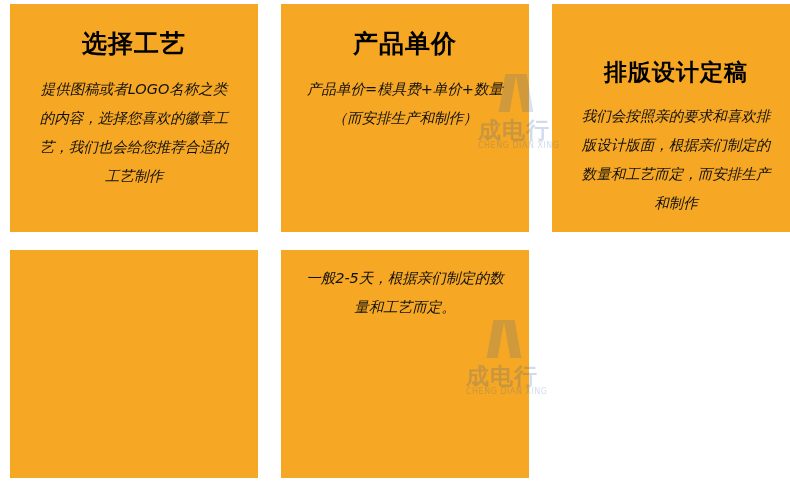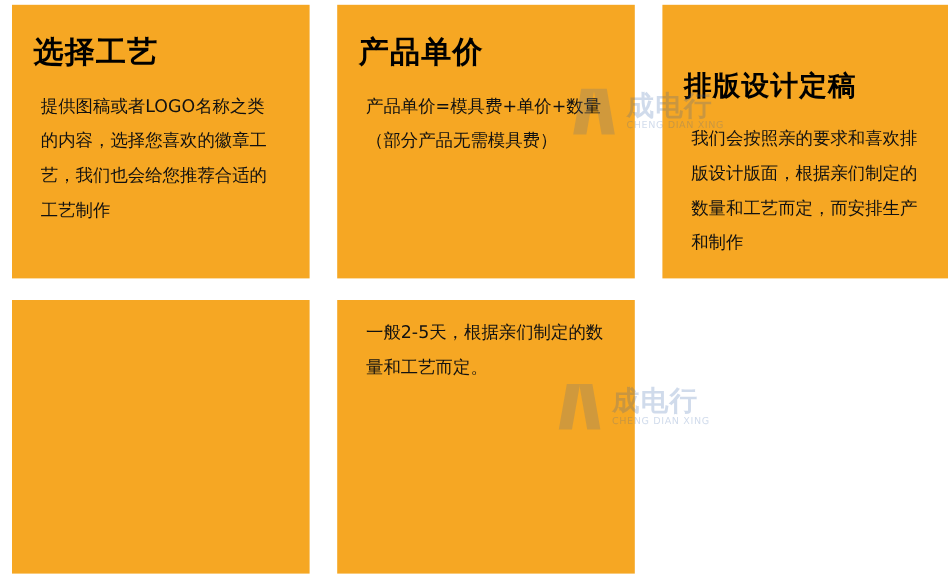--- a/index.html
+++ b/index.html
@@ -28,31 +28,33 @@
   .card {
     background: #f6a723;
     box-sizing: border-box;
     padding: 14px 18px;
     position: relative;
     overflow: hidden;
   }
   .card-title {
     color: #000000;
     font-weight: bold;
+    text-align: center;
     font-size: 25px;
     letter-spacing: 1px;
     line-height: 1.3;
     margin: 10px 0 14px 0;
   }
   .card-body {
     color: #111111;
     font-size: 14.5px;
     line-height: 2.0;
-    text-align: left;
+    text-align: center;
     padding: 0 6px;
+    font-style: italic;
   }
   
   .card-hero {
     display: flex;
     flex-direction: column;
     align-items: center;
     justify-content: center;
     padding-top: 0;
   }
   .hero-line {
@@ -71,20 +73,21 @@
   }
   
   .watermark {
     position: absolute;
     pointer-events: none;
     user-select: none;
     opacity: 0.22;
     display: flex;
     align-items: center;
     gap: 4px;
+    flex-direction: column;
   }
   .wm-a { top: 72px; left: 478px; transform: rotate(0deg); }
   .wm-b { top: 318px; left: 466px; }
   .wm-mark {
     width: 40px;
     height: 42px;
     position: relative;
     opacity: 0.85;
   }
   .wm-mark::before,
@@ -133,21 +136,21 @@
 <div class="grid">
 
 
   <div class="card">
     <div class="card-title">选择工艺</div>
     <div class="card-body">提供图稿或者LOGO名称之类的内容，选择您喜欢的徽章工艺，我们也会给您推荐合适的工艺制作</div>
   </div>
 
   <div class="card">
     <div class="card-title">产品单价</div>
-    <div class="card-body">产品单价=模具费+单价+数量（部分产品无需模具费）</div>
+    <div class="card-body">产品单价=模具费+单价+数量（而安排生产和制作）</div>
   </div>
 
   <div class="card">
     <div class="card-title title-sm">排版设计定稿</div>
     <div class="card-body">我们会按照亲的要求和喜欢排版设计版面，根据亲们制定的数量和工艺而定，而安排生产和制作</div>
   </div>
 
   <div class="card">
   </div>
 

